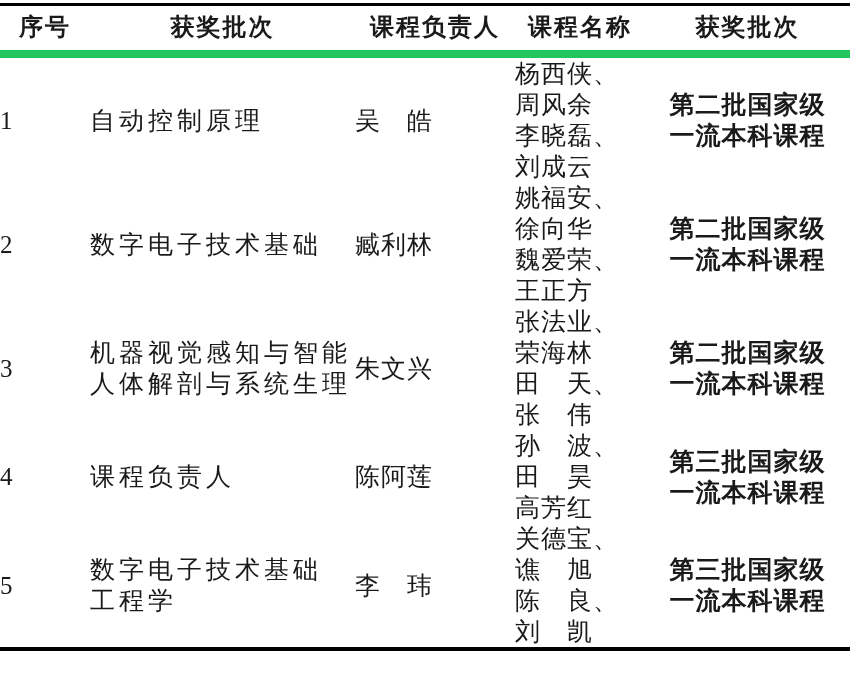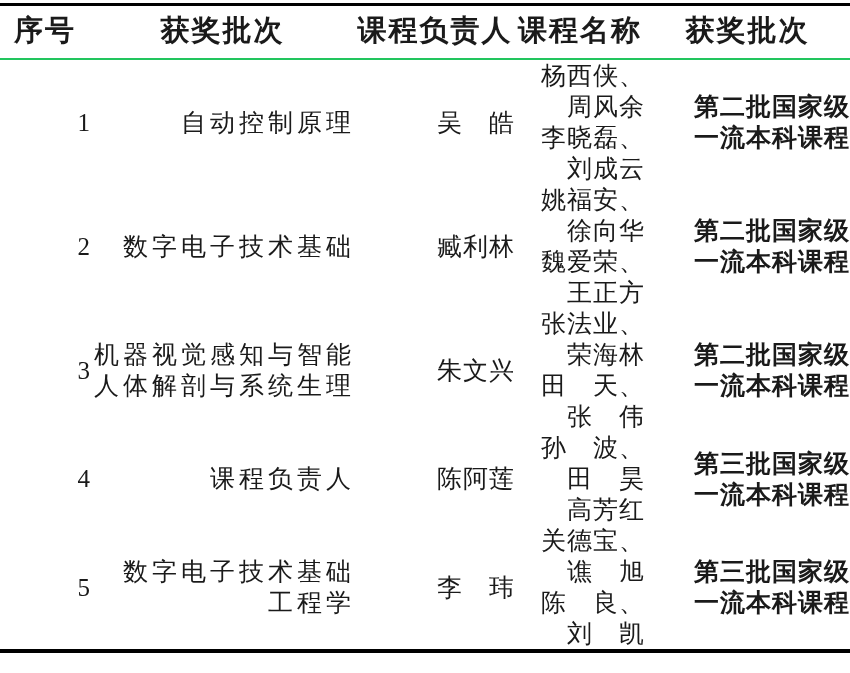--- a/index.html
+++ b/index.html
@@ -15,34 +15,33 @@
   .doc-table {
     width: 850px;
     table-layout: fixed;
     border-collapse: collapse;
     margin-top: 3px;
     border-top: 3px solid #000000;
     border-bottom: 4px solid #000000;
   }
   .doc-table th {
     font-weight: bold;
-    font-size: 29px;
+    font-size: 24px;
     letter-spacing: 2px;
     text-align: center;
     vertical-align: middle;
     padding: 5px 0 7px 0;
-    border-bottom: 2px solid #22c55e;
+    border-bottom: 8px solid #22c55e;
     white-space: nowrap;
   }
   .doc-table td {
     vertical-align: middle;
     font-size: 25px;
     line-height: 31px;
     padding: 0;
-    text-align: right;
   }
   .c-no {
     text-align: left;
     padding-left: 21px;
     font-size: 23px;
   }
   .c-course {
     letter-spacing: 4px;
     padding-left: 8px;
   }

